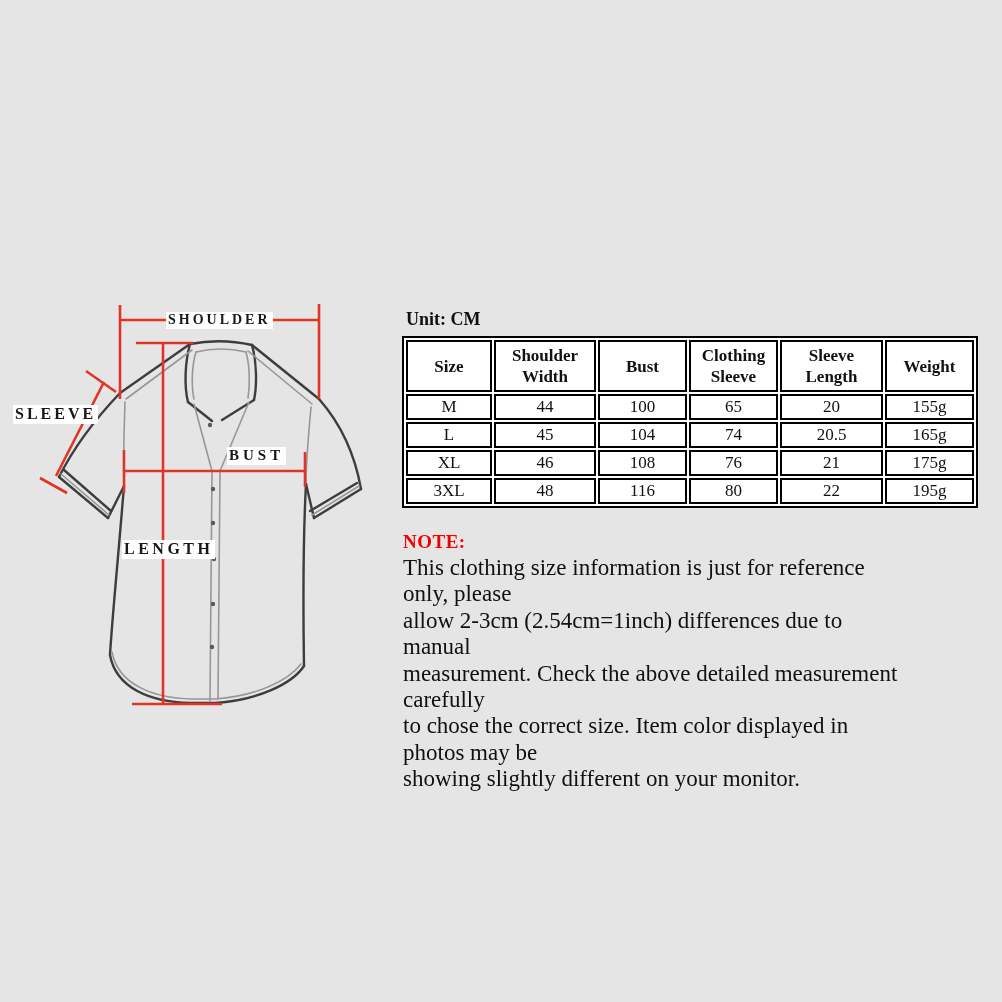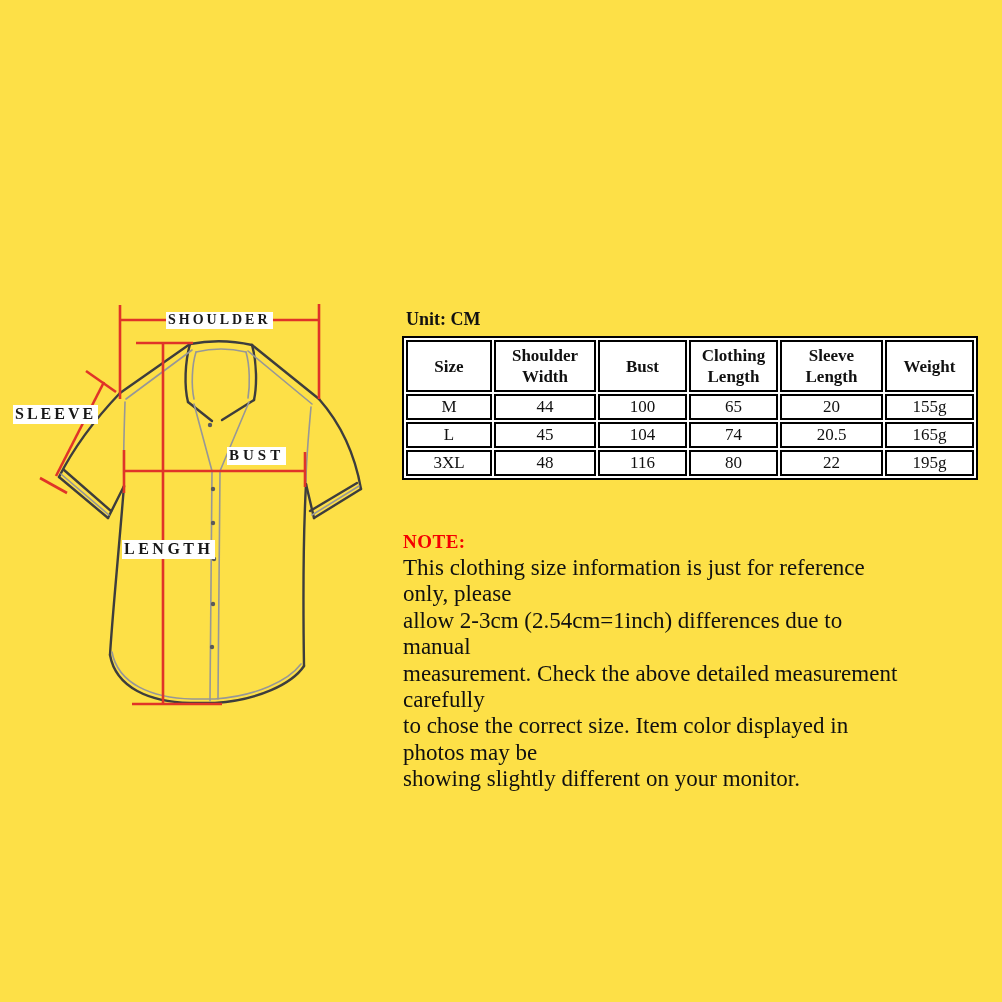--- a/index.html
+++ b/index.html
@@ -1,17 +1,17 @@
 <!DOCTYPE html>
 <html><head>
 <meta charset="utf-8">
 <style>
   html,body{margin:0;padding:0;background:#fff;}
   #canvas{
-    position:relative;width:1002px;height:1002px;background:#fde047;
+    position:relative;width:1002px;height:1002px;background:#e5e5e5;
     font-family:"Liberation Serif","DejaVu Serif",serif;overflow:hidden;
   }
   
   #diagram{position:absolute;left:0;top:290px;width:400px;height:420px;}
   #diagram svg{position:absolute;left:0;top:0;}
   .diag-label{
     position:absolute;font-weight:bold;color:#181818;background:#ffffff;
     white-space:nowrap;line-height:1.05;padding:1px 2px;
   }
   .lbl-shoulder{left:166px;top:312px;font-size:14px;letter-spacing:3px;}
@@ -132,21 +132,21 @@
         <col style="width:103px">
         <col style="width:89px">
     </colgroup>
     <thead>
       <tr id="size-table-head-row">
           <th>Size</th>
           <th>Shoulder
 Width</th>
           <th>Bust</th>
           <th>Clothing
-Length</th>
+Sleeve</th>
           <th>Sleeve
 Length</th>
           <th>Weight</th>
         </tr>
     </thead>
     <tbody id="size-table-body">
         <tr>
           <td>M</td>
           <td>44</td>
           <td>100</td>
@@ -156,20 +156,28 @@
         </tr>
         <tr>
           <td>L</td>
           <td>45</td>
           <td>104</td>
           <td>74</td>
           <td>20.5</td>
           <td>165g</td>
         </tr>
         <tr>
+          <td>XL</td>
+          <td>46</td>
+          <td>108</td>
+          <td>76</td>
+          <td>21</td>
+          <td>175g</td>
+        </tr>
+        <tr>
           <td>3XL</td>
           <td>48</td>
           <td>116</td>
           <td>80</td>
           <td>22</td>
           <td>195g</td>
         </tr>
       </tbody>
   </table>
 

